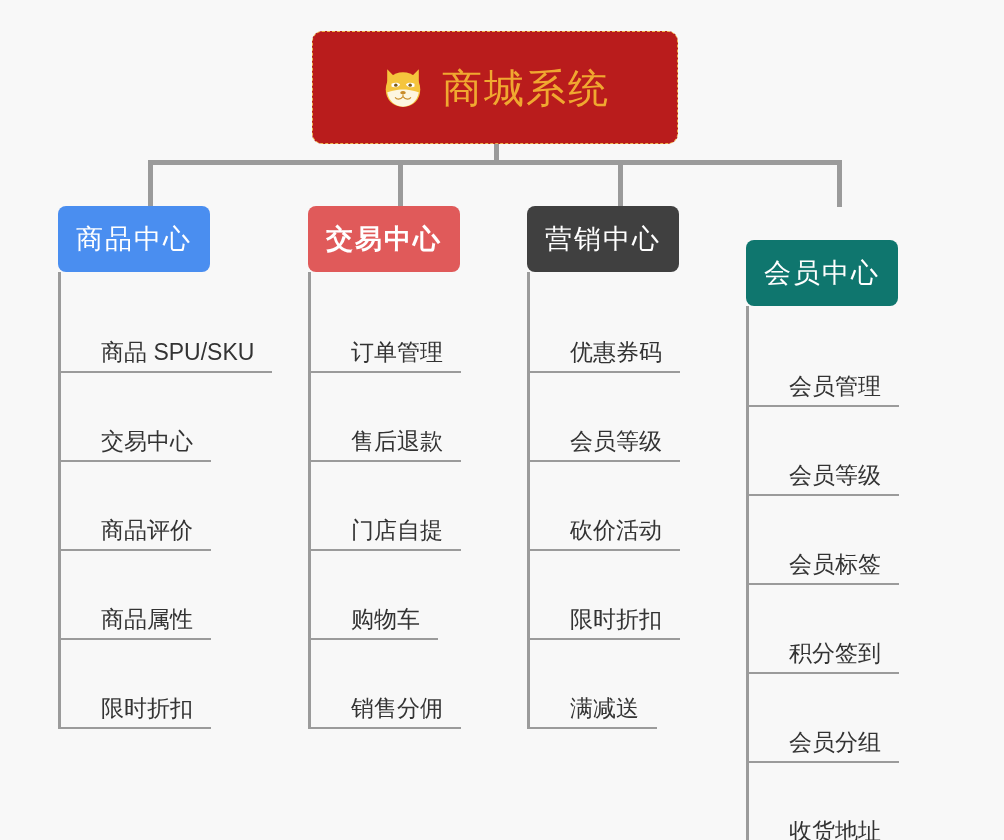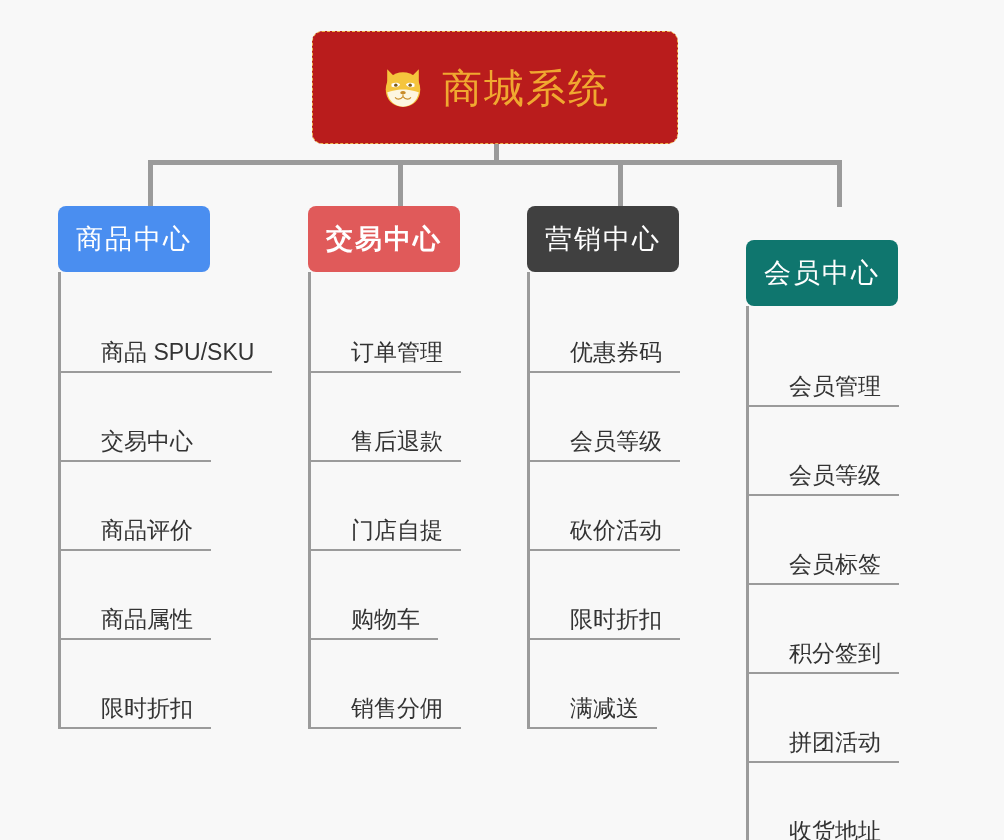--- a/index.html
+++ b/index.html
@@ -223,21 +223,21 @@
       <div class="leaf-item">
           <span class="leaf-label">会员等级</span>
         </div>
       <div class="leaf-item">
           <span class="leaf-label">会员标签</span>
         </div>
       <div class="leaf-item">
           <span class="leaf-label">积分签到</span>
         </div>
       <div class="leaf-item">
-          <span class="leaf-label">拼团活动</span>
+          <span class="leaf-label">会员分组</span>
         </div>
       <div class="leaf-item">
           <span class="leaf-label">收货地址</span>
         </div>
     </div>
   </div>
 
 </div>
 
 </body></html>

